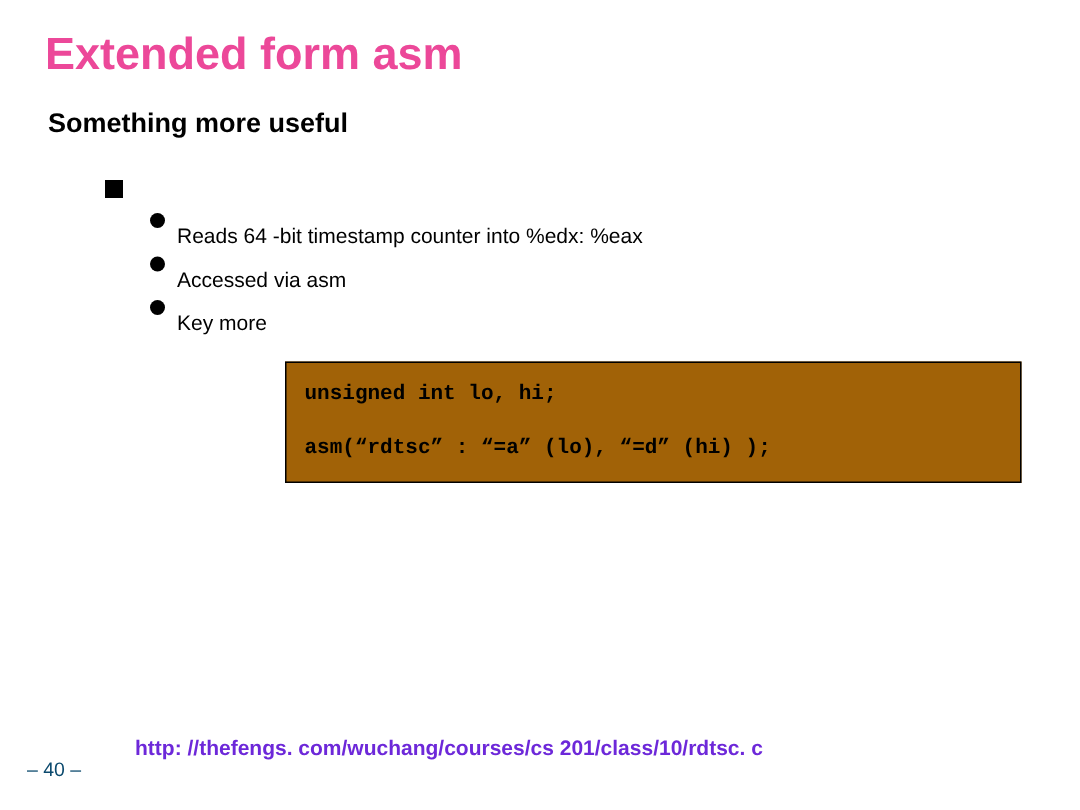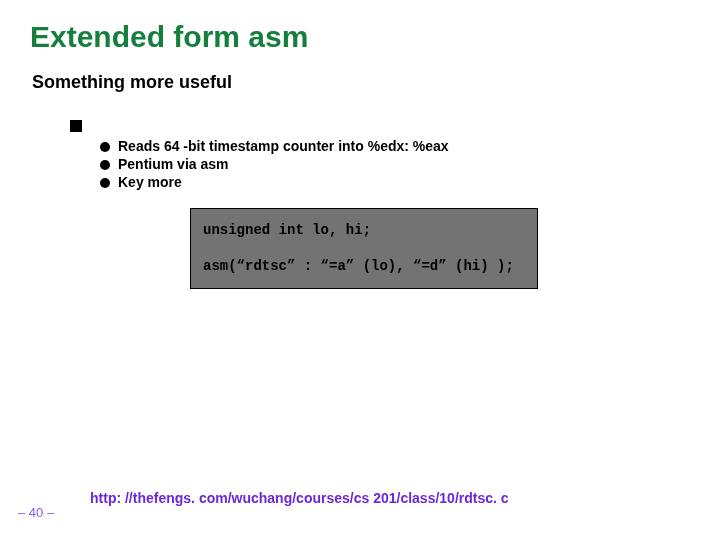--- a/index.html
+++ b/index.html
@@ -8,21 +8,21 @@
     height: 540px;
     background: #fff;
     font-family: Arial, Helvetica, sans-serif;
     position: relative;
     padding: 20px 30px;
     color: #000;
   }
   .title {
     font-size: 30px;
     font-weight: bold;
-    color: #15803d;
+    color: #ec4899;
     margin-bottom: 18px;
   }
   .section-heading {
     font-size: 18px;
     font-weight: bold;
     color: #000;
     margin-left: 2px;
     margin-bottom: 24px;
   }
   .level1 {
@@ -54,28 +54,29 @@
     width: 10px;
     height: 10px;
     background: #000;
     border-radius: 50%;
     flex-shrink: 0;
     margin-top: 4px;
     margin-right: 8px;
   }
   .level2 .txt {
     font-size: 14px;
-    font-weight: bold;
+    font-weight: normal;
     color: #000;
+    margin-top: 11px;
   }
   .codebox {
     margin-left: 160px;
     margin-top: 18px;
-    width: 348px;
-    background: #737373;
+    width: 491px;
+    background: #a16207;
     border: 1px solid #000;
     padding: 10px 12px;
     font-family: "Courier New", monospace;
     font-size: 14px;
     font-weight: bold;
     color: #000;
     line-height: 1.6;
   }
   .codebox .gap { height: 14px; }
   .footer-link {
@@ -84,42 +85,42 @@
     bottom: 34px;
     font-size: 14px;
     font-weight: bold;
     color: #6d28d9;
   }
   .page-number {
     position: absolute;
     left: 18px;
     bottom: 20px;
     font-size: 13px;
-    color: #8b5cf6;
+    color: #0c4a6e;
     text-align: right;
   }
 </style>
 </head>
 <body>
 
 <div class="title">Extended form asm</div>
 
 <div class="section-heading">Something more useful</div>
 
 <div class="level1">
   <span class="bullet"></span>
 </div>
 
 <div class="level2">
   <span class="bullet"></span>
   <span class="txt">Reads 64 -bit timestamp counter into %edx: %eax</span>
 </div>
 <div class="level2">
   <span class="bullet"></span>
-  <span class="txt">Pentium via asm</span>
+  <span class="txt">Accessed via asm</span>
 </div>
 <div class="level2">
   <span class="bullet"></span>
   <span class="txt">Key more</span>
 </div>
 
 <div class="codebox">
   <div>unsigned int lo, hi;</div>
   <div class="gap"></div>
   <div>asm(“rdtsc” : “=a” (lo), “=d” (hi) );</div>

